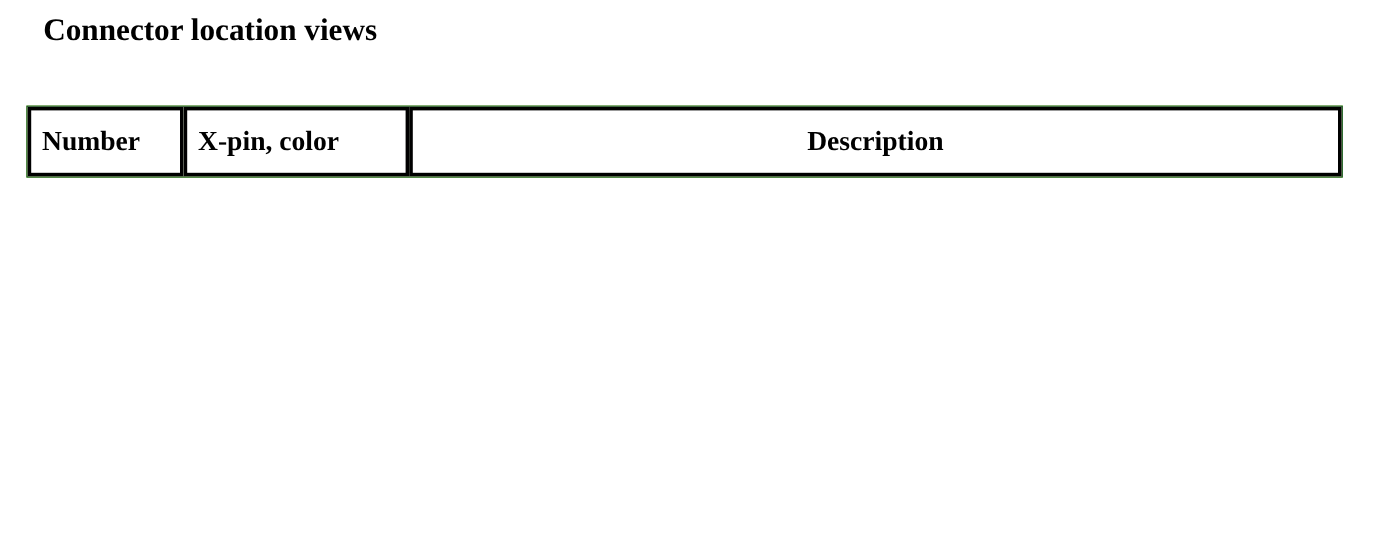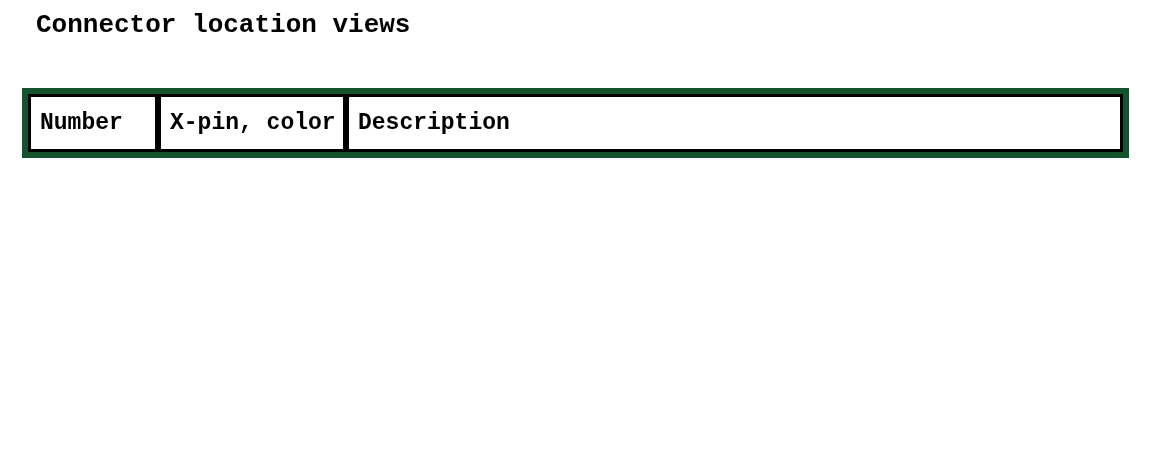--- a/index.html
+++ b/index.html
@@ -2,61 +2,61 @@
 <html><head>
 <meta charset="utf-8">
 <style>
   html, body { margin: 0; padding: 0; background: #ffffff; }
   .page {
     position: relative;
     width: 1152px;
     height: 422px;
     background: #ffffff;
     color: #000000;
-    font-family: Liberation Mono, monospace;
+    font-family: Liberation Serif, serif;
     overflow: hidden;
   }
   .title {
     position: absolute;
     left: 36px;
     top: 10px;
     font-size: 26px;
     line-height: 30px;
     font-weight: bold;
     letter-spacing: 0;
   }
   table.grid {
     position: absolute;
     left: 22px;
     top: 88px;
     width: 1095px;
     table-layout: fixed;
     border-collapse: separate;
     border-spacing: 0;
-    border: 6px solid #14532d;
+    border: 1px solid #14532d;
     background: #84cc16;
   }
   table.grid col.c-number   { width: 130px; }
   table.grid col.c-pincolor { width: 188px; }
   table.grid col.c-desc     { width: 777px; }
   table.grid th,
   table.grid td {
     box-sizing: border-box;
     border: 3px solid #000000;
     height: 58px;
     padding: 0 9px;
     background: #ffffff;
     font-size: 23px;
     vertical-align: middle;
     white-space: nowrap;
     overflow: hidden;
     text-align: left;
   }
   table.grid th { font-weight: bold; }
-  table.grid th.center { }
+  table.grid th.center { text-align: center; }
 </style>
 </head>
 <body>
 
 <div class="page">
   <div class="title">Connector location views</div>
 
   <table class="grid">
     <colgroup>
       <col class="c-number">

